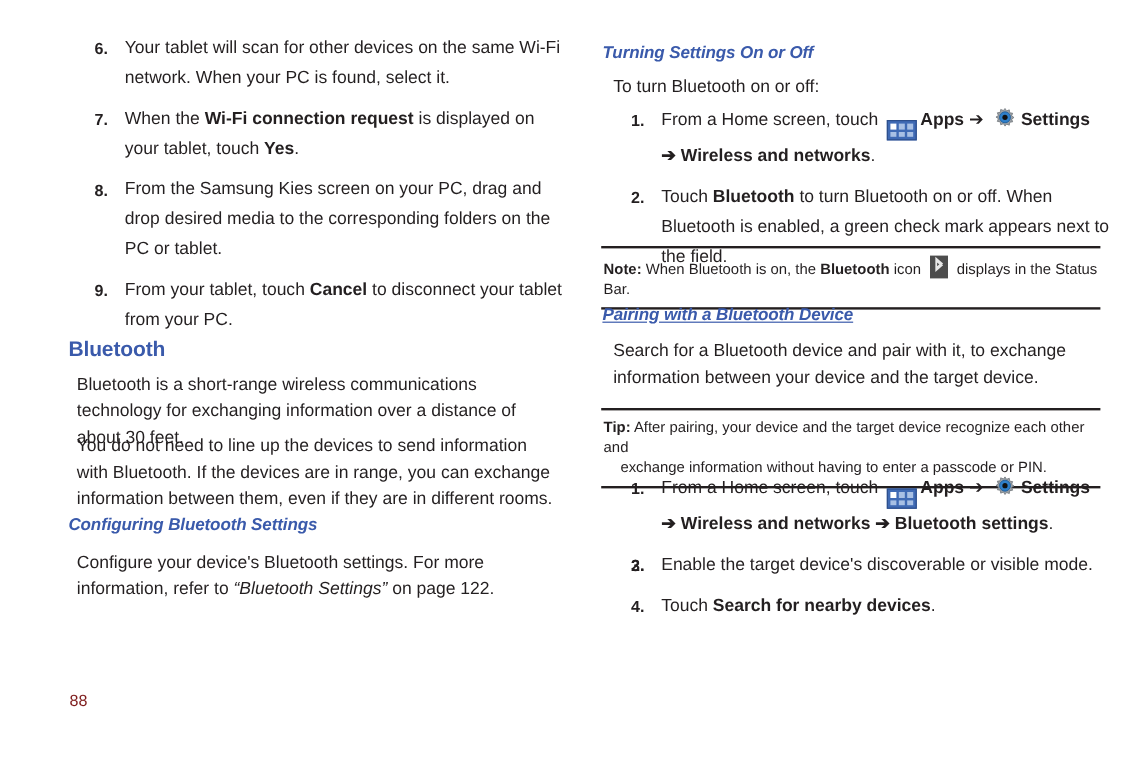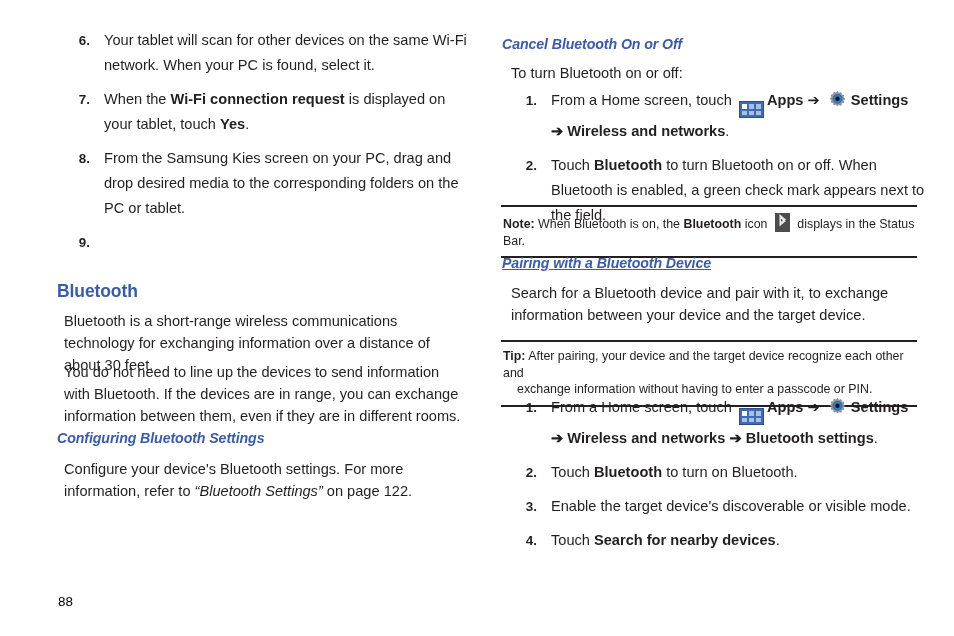--- a/index.html
+++ b/index.html
@@ -142,23 +142,23 @@
     display: inline-block;
     margin: 0 4px;
   }
 
   .arrow { font-size: 14.6px; }
 
   
   .folio {
     position: absolute;
     left: 58px;
-    top: 594px;
+    top: 576px;
     font-size: 13.4px;
-    color: #000000;
+    color: #7f1d1d;
   }
 </style>
 </head>
 <body>
 
 <div class="page">
 
   <div class="col col-left">
 
     <ol class="steps" style="position:absolute; top:28px; left:0; width:420px;">
@@ -169,38 +169,39 @@
       <li class="step" style="margin-bottom:9px;">
         <span class="num">7.</span>
         <span><span>When the </span><b>Wi-Fi connection request</b><span> is displayed on your tablet, touch </span><b>Yes</b><span>.</span></span>
       </li>
       <li class="step" style="margin-bottom:9px;">
         <span class="num">8.</span>
         <span><span>From the Samsung Kies screen on your PC, drag and drop desired media to the corresponding folders on the PC or tablet.</span></span>
       </li>
       <li class="step">
         <span class="num">9.</span>
+        <span><span>From your tablet, touch </span><b>Cancel</b><span> to disconnect your tablet from your PC.</span></span>
       </li>
     </ol>
 
     <h2 class="h-major" style="position:absolute; top:281px; left:7px;">Bluetooth</h2>
 
     <p class="para para-indent" style="position:absolute; top:310px; left:13px; width:398px;">Bluetooth is a short-range wireless communications technology for exchanging information over a distance of about 30 feet.</p>
 
     <p class="para para-indent" style="position:absolute; top:361px; left:13px; width:398px;">You do not need to line up the devices to send information with Bluetooth. If the devices are in range, you can exchange information between them, even if they are in different rooms.</p>
 
     <h3 class="h-minor" style="position:absolute; top:430px; left:7px;">Configuring Bluetooth Settings</h3>
 
     <p class="para para-indent" style="position:absolute; top:458px; left:13px; width:400px;"><span>Configure your device's Bluetooth settings. For more information, refer to </span><i>“Bluetooth Settings”</i><span>  on page 122.</span></p>
 
   </div>
 
   <div class="col col-right">
 
-    <h3 class="h-minor" style="position:absolute; top:36px; left:7px;">Cancel Bluetooth On or Off</h3>
+    <h3 class="h-minor" style="position:absolute; top:36px; left:7px;">Turning Settings On or Off</h3>
 
     <p class="para" style="position:absolute; top:62px; left:16px;">To turn Bluetooth on or off:</p>
 
     <div style="position:absolute; top:88px; left:0; width:430px;">
       <div class="step" style="margin-bottom:9px;">
         <span class="num">1.</span>
         <span><span>From a Home screen, touch </span><span class="apps-icon icon-inline">
               <i class="first"></i>
               <i></i>
               <i></i>
@@ -244,21 +245,20 @@
               <i></i>
               <i></i>
             </span><b>Apps</b> <span class="arrow">➔</span> <svg class="gear-icon icon-inline" viewBox="0 0 24 24">
               <path d="M12 1.6l1.5 2.3 2.6-1 .4 2.8 2.8.4-1 2.6 2.3 1.5-2.3 1.5 1 2.6-2.8.4-.4 2.8-2.6-1L12 18.4l-1.5-2.3-2.6 1-.4-2.8-2.8-.4 1-2.6L3.4 9.8l2.3-1.5-1-2.6 2.8-.4.4-2.8 2.6 1z" fill="#9aa0a6" stroke="#6b7075" stroke-width="0.7"></path>
               <circle cx="12" cy="10" r="5.2" fill="#2f7fc9" stroke="#1b5c9b" stroke-width="0.8"></circle>
               <circle cx="12" cy="10" r="2.5" fill="#111111"></circle>
             </svg><b>Settings</b><br><span style="display:inline-block; margin-top:1px;"><b class="arrow">➔</b> <b>Wireless and networks</b> <b class="arrow">➔</b> <b>Bluetooth settings</b><span>.</span></span></span>
       </div>
       <div class="step" style="margin-bottom:9px;">
         <span class="num">2.</span>
-        <span><span>Touch </span><b>Bluetooth</b><span> to turn on Bluetooth.</span></span>
       </div>
       <div class="step" style="margin-bottom:9px;">
         <span class="num">3.</span>
         <span><span>Enable the target device's discoverable or visible mode.</span></span>
       </div>
       <div class="step">
         <span class="num">4.</span>
         <span><span>Touch </span><b>Search for nearby devices</b><span>.</span></span>
       </div>
     </div>

